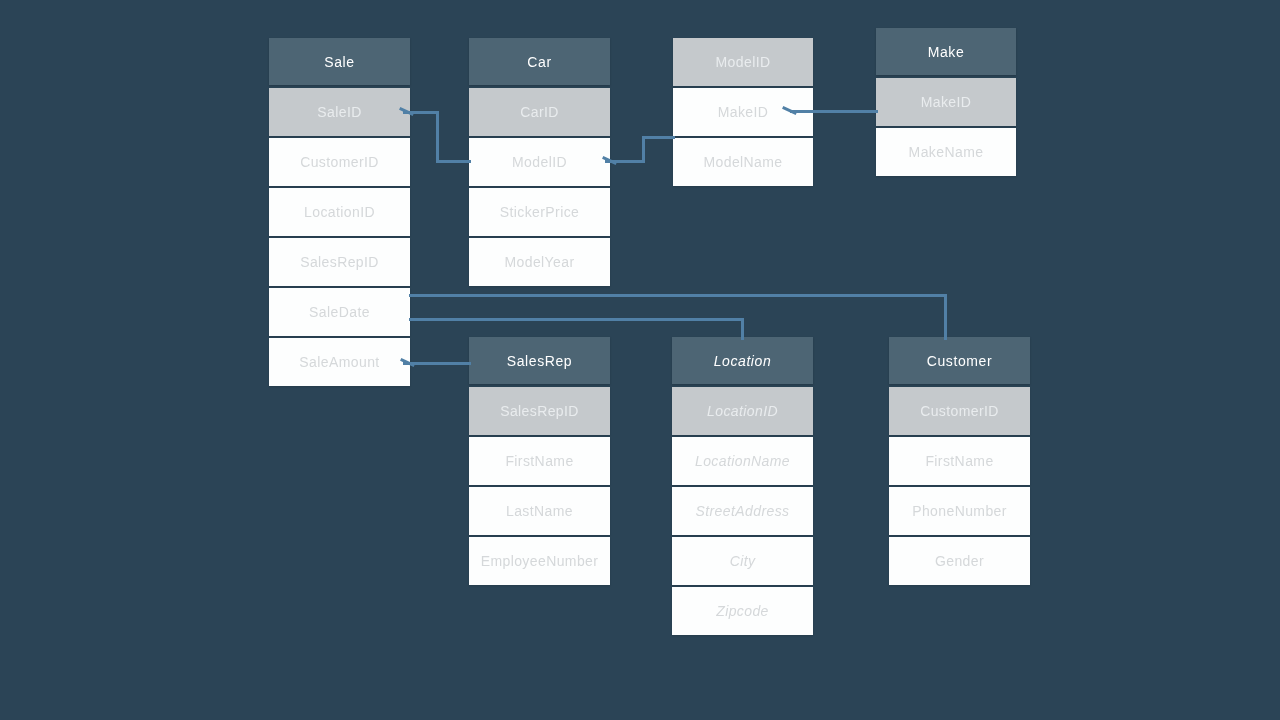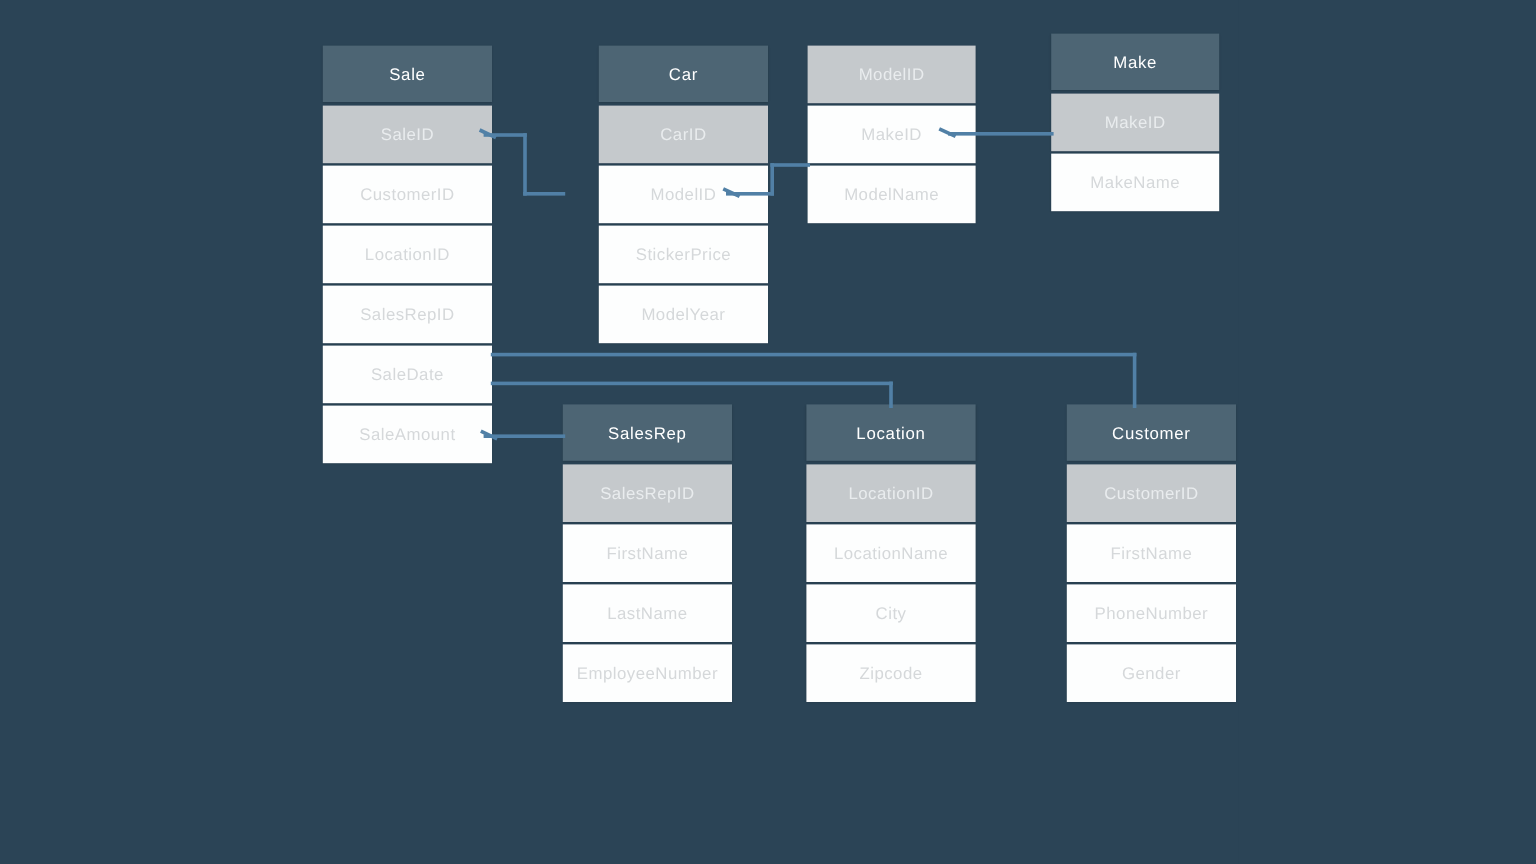--- a/index.html
+++ b/index.html
@@ -54,21 +54,21 @@
 <div class="canvas">
     <div class="tbl" style="left: 269px; top: 38px; width: 141px;">
       <div class="tbl-header">Sale</div>
       <div class="tbl-row key">SaleID</div>
       <div class="tbl-row">CustomerID</div>
       <div class="tbl-row">LocationID</div>
       <div class="tbl-row">SalesRepID</div>
       <div class="tbl-row">SaleDate</div>
       <div class="tbl-row">SaleAmount</div>
     </div>
-    <div class="tbl" style="left: 469px; top: 38px; width: 141px; margin-left: 30px;">
+    <div class="tbl" style="left: 469px; top: 38px; width: 141px;">
       <div class="tbl-header">Car</div>
       <div class="tbl-row key">CarID</div>
       <div class="tbl-row">ModelID</div>
       <div class="tbl-row">StickerPrice</div>
       <div class="tbl-row">ModelYear</div>
     </div>
     <div class="tbl" style="left: 673px; top: 38px; width: 140px;">
       <div class="tbl-row key">ModelID</div>
       <div class="tbl-row">MakeID</div>
       <div class="tbl-row">ModelName</div>
@@ -78,24 +78,25 @@
       <div class="tbl-row key">MakeID</div>
       <div class="tbl-row">MakeName</div>
     </div>
     <div class="tbl" style="left: 469px; top: 337px; width: 141px;">
       <div class="tbl-header">SalesRep</div>
       <div class="tbl-row key">SalesRepID</div>
       <div class="tbl-row">FirstName</div>
       <div class="tbl-row">LastName</div>
       <div class="tbl-row">EmployeeNumber</div>
     </div>
-    <div class="tbl" style="left: 672px; top: 337px; width: 141px;">
+    <div class="tbl" style="left: 672px; top: 337px; width: 141px; font-style: italic;">
       <div class="tbl-header">Location</div>
       <div class="tbl-row key">LocationID</div>
       <div class="tbl-row">LocationName</div>
+      <div class="tbl-row">StreetAddress</div>
       <div class="tbl-row">City</div>
       <div class="tbl-row">Zipcode</div>
     </div>
     <div class="tbl" style="left: 875px; top: 337px; width: 141px; margin-left: 14px;">
       <div class="tbl-header">Customer</div>
       <div class="tbl-row key">CustomerID</div>
       <div class="tbl-row">FirstName</div>
       <div class="tbl-row">PhoneNumber</div>
       <div class="tbl-row">Gender</div>
     </div>

